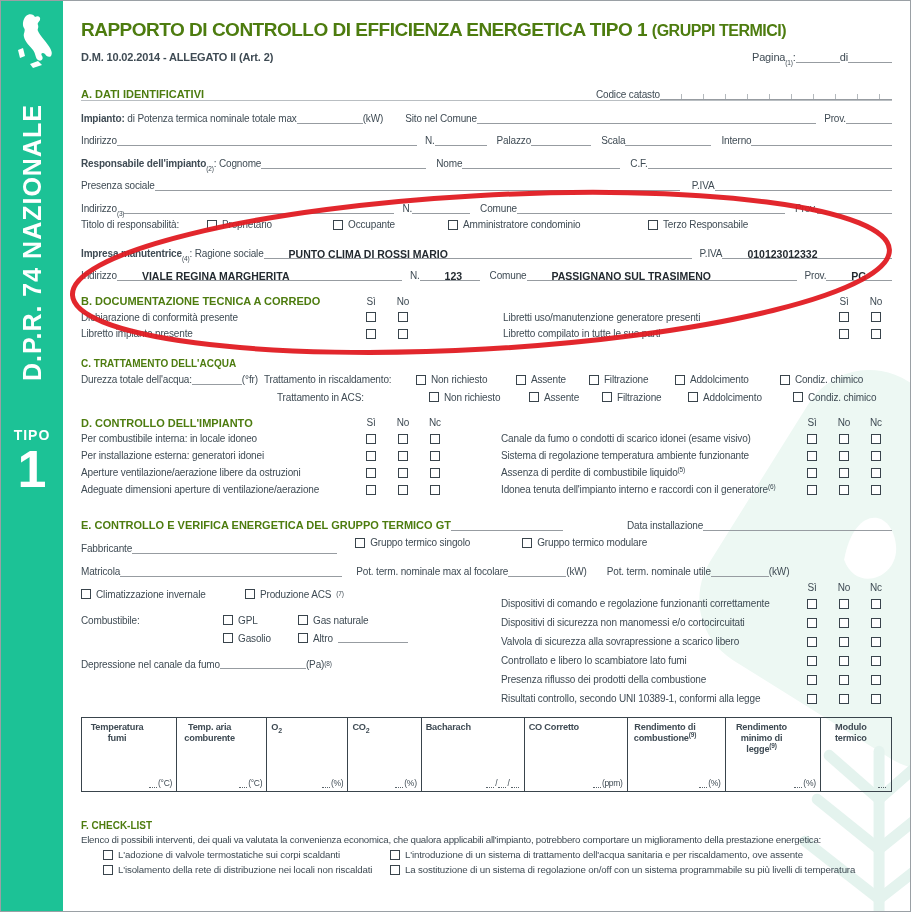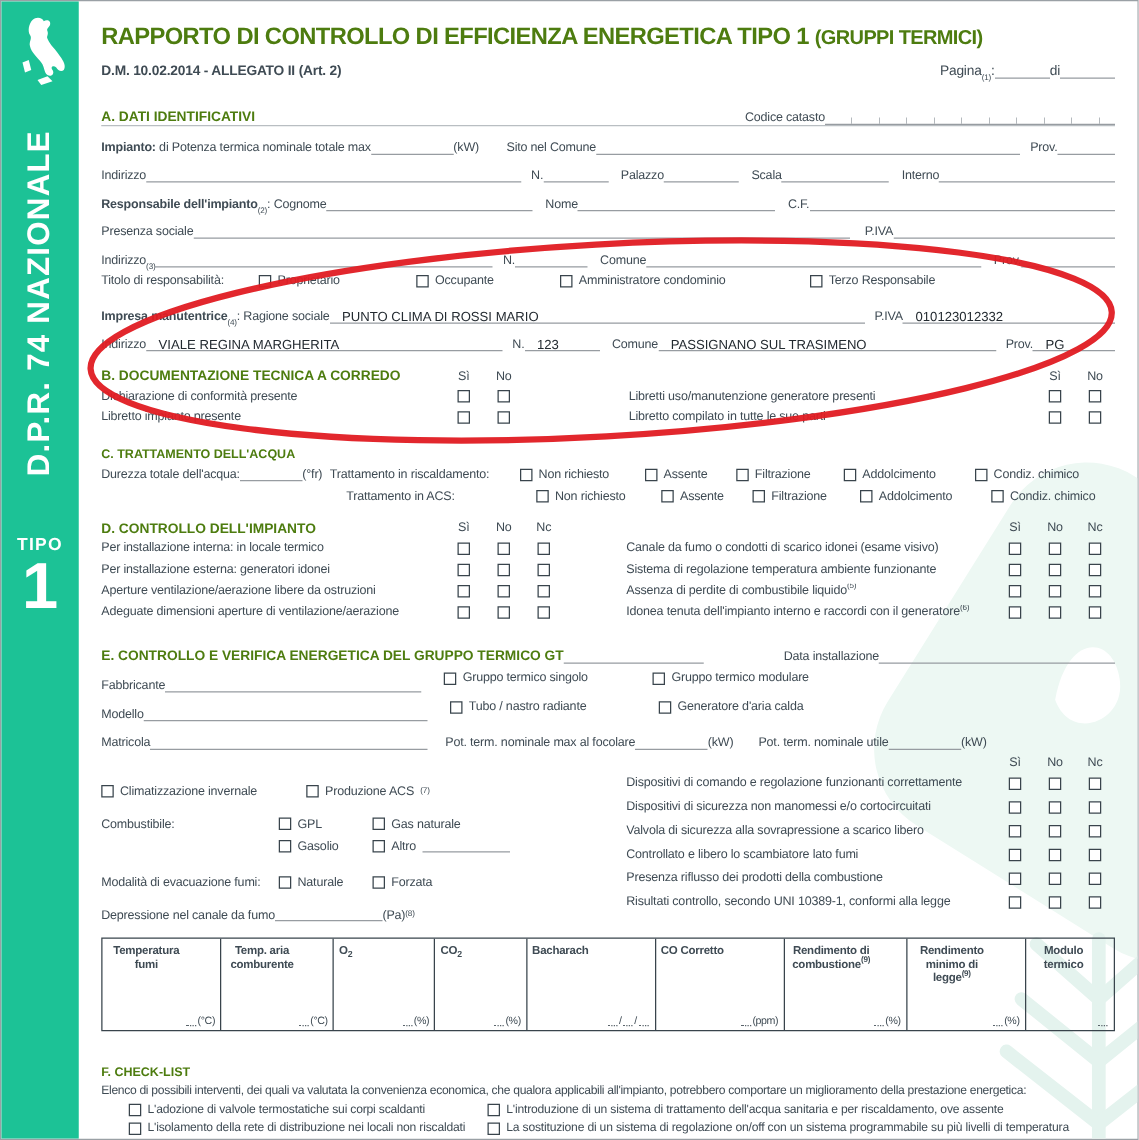--- a/index.html
+++ b/index.html
@@ -33,21 +33,21 @@
   sup { font-size:6.5px; vertical-align:super; line-height:0; }
   sub { font-size:7px; vertical-align:sub; line-height:0; }
   
   .sec-title { font-weight:bold; font-size:11px; letter-spacing:0; }
   .fr { display:flex; align-items:flex-end; height:22.5px; font-size:10px; }
   .cr { display:flex; align-items:center; font-size:10px; }
   .lab { white-space:nowrap; flex:0 0 auto; }
   .b { font-weight:bold; }
   .fl { border-bottom:1px solid #979ca1; height:13px; min-width:12px; flex:0 1 auto; display:flex; align-items:flex-end; }
   .fl.gr { flex:1 1 auto; }
-  .val { font-weight:normal; font-size:10.5px; color:#232a30; white-space:nowrap; padding-left:10px; transform:translateY(2px); letter-spacing:0; }
+  .val { font-weight:bold; font-size:10.5px; color:#232a30; white-space:nowrap; padding-left:10px; transform:translateY(2px); letter-spacing:0;margin-left:15px; }
   .cb { width:10px; height:10px; border:1.6px solid #39444c; flex:0 0 auto; display:inline-block; background:#fff; }
   .cc { width:32px; display:flex; justify-content:center; align-items:center; flex:0 0 32px; font-size:10px; }
   .w274 { flex:0 0 274px; white-space:nowrap; }
   .rl { flex:1 1 auto; white-space:nowrap; overflow:hidden; }
   .opt { display:flex; align-items:center; gap:5px; white-space:nowrap; }
   .tick {
     background-image:repeating-linear-gradient(90deg, transparent 0 21px, #b4b9bd 21px 22px);
     background-size:100% 5px; background-repeat:repeat-x; background-position:bottom;
   }
   
@@ -341,21 +341,21 @@
       <span class="w274 sec-title teal">D. CONTROLLO DELL'IMPIANTO</span>
       <span class="cc">Sì</span>
       <span class="cc">No</span>
       <span class="cc">Nc</span>
       <span class="rl"></span>
       <span class="cc">Sì</span>
       <span class="cc">No</span>
       <span class="cc">Nc</span>
     </div>
     <div class="cr" style="height:17px">
-      <span class="w274">Per installazione interna: in locale termico</span>
+      <span class="w274">Per combustibile interna: in locale idoneo</span>
       <span class="cc">
           <span class="cb"></span>
         </span>
       <span class="cc">
           <span class="cb"></span>
         </span>
       <span class="cc">
           <span class="cb"></span>
         </span>
       <span class="rl" style="padding-left:50px"><span>Canale da fumo o condotti di scarico idonei (esame visivo)</span><sup></sup></span>
@@ -446,50 +446,38 @@
     <div class="fr" style="height:23px">
       <span class="lab">Fabbricante</span>
       <span class="fl" style="width:205px; margin-right:18px"></span>
       <span class="opt" style="flex:0 0 167px; align-self:center">
           <span class="cb"></span>
           <span>Gruppo termico singolo</span>
         </span>
       <span class="opt" style="align-self:center">
           <span class="cb"></span>
           <span>Gruppo termico modulare</span>
-        </span>
-    </div>
-    <div class="fr" style="height:23px">
-      <span class="lab">Modello</span>
-      <span class="fl" style="width:227px; margin-right:18px"></span>
-      <span class="opt" style="flex:0 0 167px; align-self:center">
-          <span class="cb"></span>
-          <span>Tubo / nastro radiante</span>
-        </span>
-      <span class="opt" style="align-self:center">
-          <span class="cb"></span>
-          <span>Generatore d'aria calda</span>
         </span>
     </div>
     <div class="fr" style="height:23px">
       <span class="lab">Matricola</span>
       <span class="fl" style="width:222px; margin-right:14px"></span>
       <span class="lab">Pot. term. nominale max al focolare</span>
       <span class="fl" style="width:58px"></span>
       <span class="lab">(kW)</span>
       <span style="flex:0 0 20px"></span>
       <span class="lab">Pot. term. nominale utile</span>
       <span class="fl" style="width:58px"></span>
       <span class="lab">(kW)</span>
     </div>
 
     <div style="display:flex; margin-top:3px">
 
       <div style="flex:0 0 420px">
-        <div class="cr" style="height:20px; margin-top:20px">
+        <div class="cr" style="height:20px; margin-top:4px">
           <span class="opt" style="flex:0 0 164px">
               <span class="cb"></span>
               <span>Climatizzazione invernale</span>
             </span>
           <span class="opt">
               <span class="cb"></span>
               <span>Produzione ACS</span>
               <sup>(7)</sup>
             </span>
         </div>
@@ -507,31 +495,20 @@
         <div class="cr" style="height:18px">
           <span style="flex:0 0 142px"></span>
           <span class="opt" style="flex:0 0 75px">
               <span class="cb"></span>
               <span>Gasolio</span>
             </span>
           <span class="opt">
               <span class="cb"></span>
               <span>Altro</span>
               <span class="fl" style="width:70px; height:10px"></span>
-            </span>
-        </div>
-        <div class="cr" style="height:18px; margin-top:11px">
-          <span class="lab" style="flex:0 0 142px">Modalità di evacuazione fumi:</span>
-          <span class="opt" style="flex:0 0 75px">
-              <span class="cb"></span>
-              <span>Naturale</span>
-            </span>
-          <span class="opt">
-              <span class="cb"></span>
-              <span>Forzata</span>
             </span>
         </div>
         <div class="cr" style="height:18px; margin-top:8px">
           <span class="lab">Depressione nel canale da fumo</span>
           <span class="fl" style="width:86px; height:10px"></span>
           <span class="lab">(Pa)</span>
             <sup>(8)</sup>
         </div>
       </div>
 

